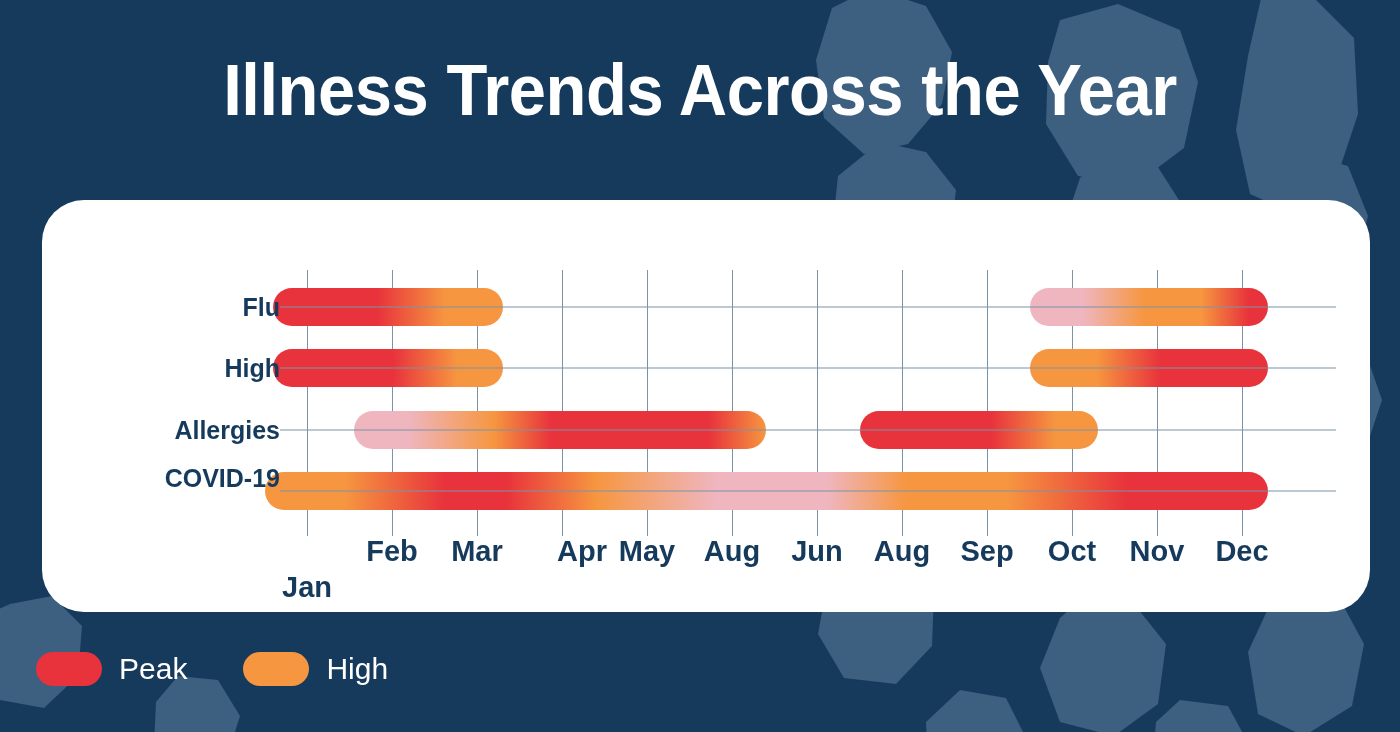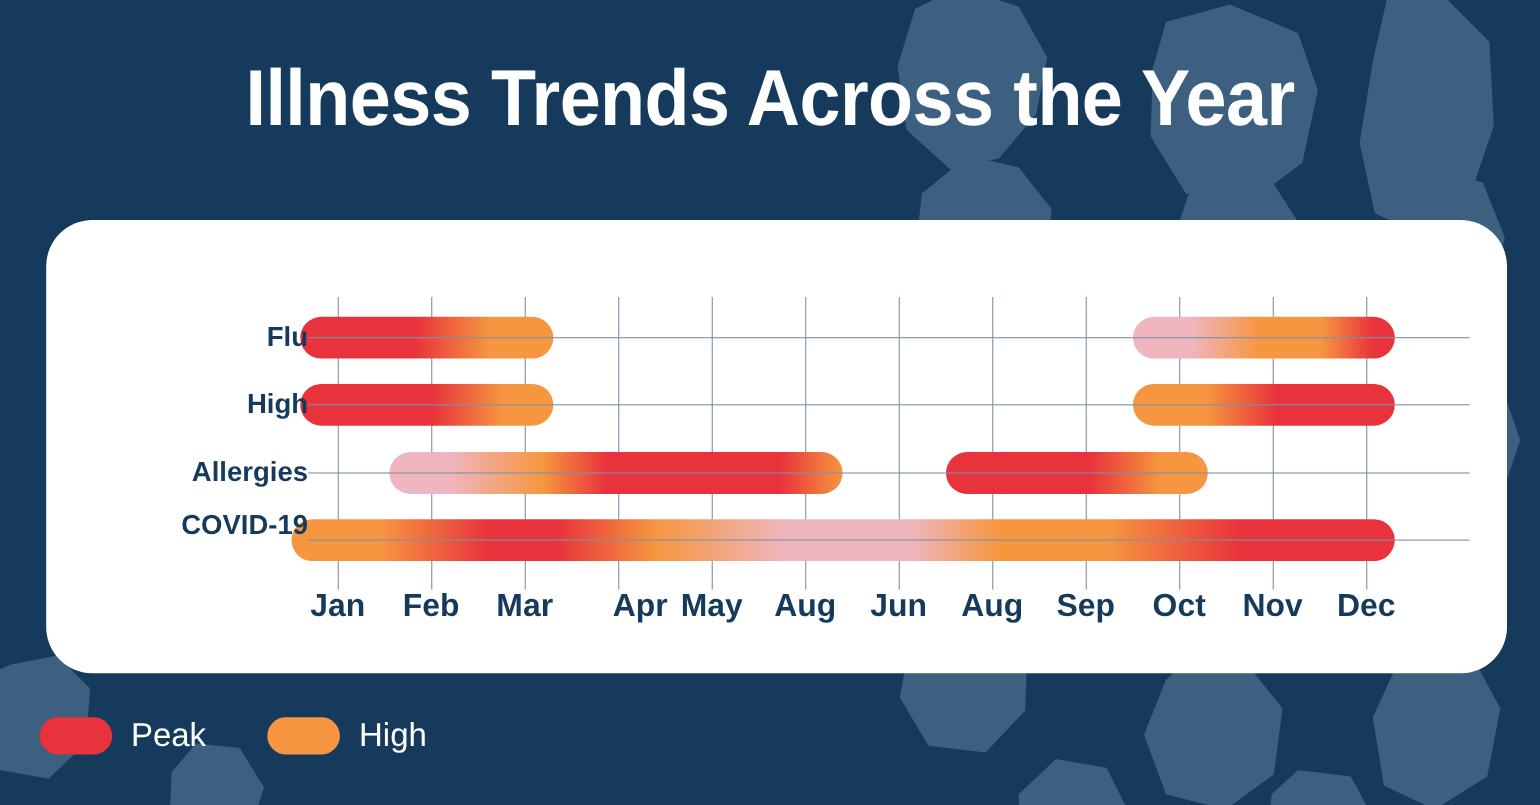--- a/index.html
+++ b/index.html
@@ -202,21 +202,21 @@
         <div class="row-rule" style="top: 107px;"></div>
         <div class="row-label" style="top: 107px;">Flu</div>
         <div class="row-rule" style="top: 168px;"></div>
         <div class="row-label" style="top: 168px;">High</div>
         <div class="row-rule" style="top: 230px;"></div>
         <div class="row-label" style="top: 230px;">Allergies</div>
         <div class="row-rule" style="top: 291px;"></div>
         <div class="row-label" style="top: 278px;">COVID-19</div>
       </div>
     <div class="bars-layer" id="months-layer">
-        <div class="month-label" style="left: 265px;">Jan</div>
+        <div class="month-label" style="left: 265px; margin-top: 36px;">Jan</div>
         <div class="month-label" style="left: 350px;">Feb</div>
         <div class="month-label" style="left: 435px;">Mar</div>
         <div class="month-label" style="left: 520px; text-align: right;">Apr</div>
         <div class="month-label" style="left: 605px;">May</div>
         <div class="month-label" style="left: 690px;">Aug</div>
         <div class="month-label" style="left: 775px;">Jun</div>
         <div class="month-label" style="left: 860px;">Aug</div>
         <div class="month-label" style="left: 945px; text-align: center;">Sep</div>
         <div class="month-label" style="left: 1030px;">Oct</div>
         <div class="month-label" style="left: 1115px;">Nov</div>

